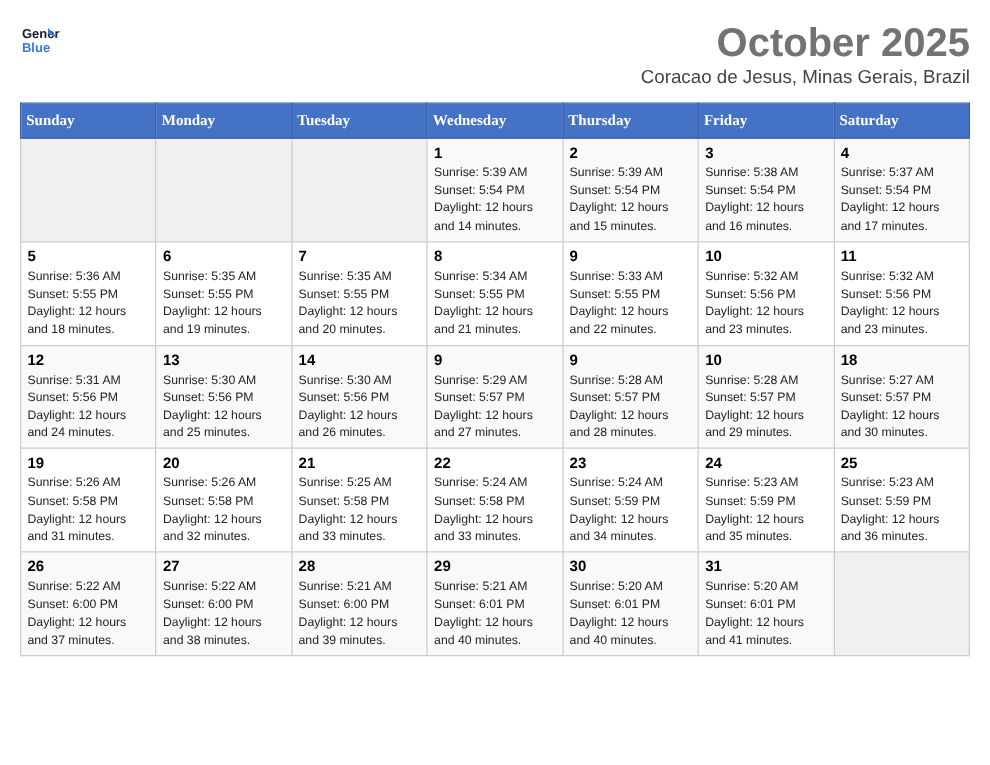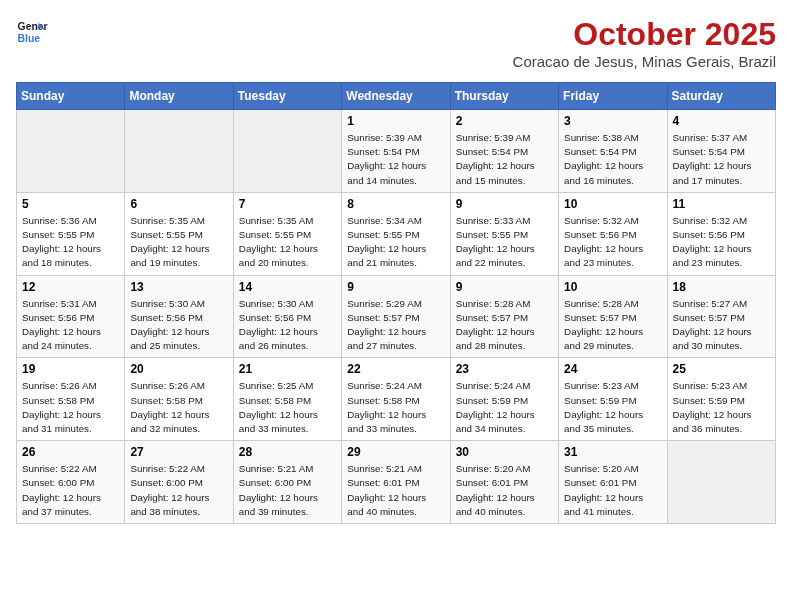--- a/index.html
+++ b/index.html
@@ -24,38 +24,39 @@
     .logo-icon {
       width: 32px;
       height: 32px;
     }
     .title-area {
       text-align: right;
     }
     .calendar-title {
       font-size: 32px;
       font-weight: bold;
-      color: #b91c1c;
+      color: #737373;
     }
     .calendar-subtitle {
       font-size: 15px;
       color: #444;
     }
     table {
       width: 100%;
       border-collapse: collapse;
       font-size: 10.5px;
     }
     thead th {
       background-color: #4472c4;
       color: #fff;
       padding: 6px 4px;
       text-align: left;
       font-size: 12px;
       border: 1px solid #3a5fa8;
+      font-family: Liberation Serif, serif;
     }
     tbody td {
       vertical-align: top;
       border: 1px solid #ccc;
       padding: 4px 5px;
       min-height: 80px;
       width: 107px;
       background: #fff;
     }
     tbody tr:nth-child(odd) td {

